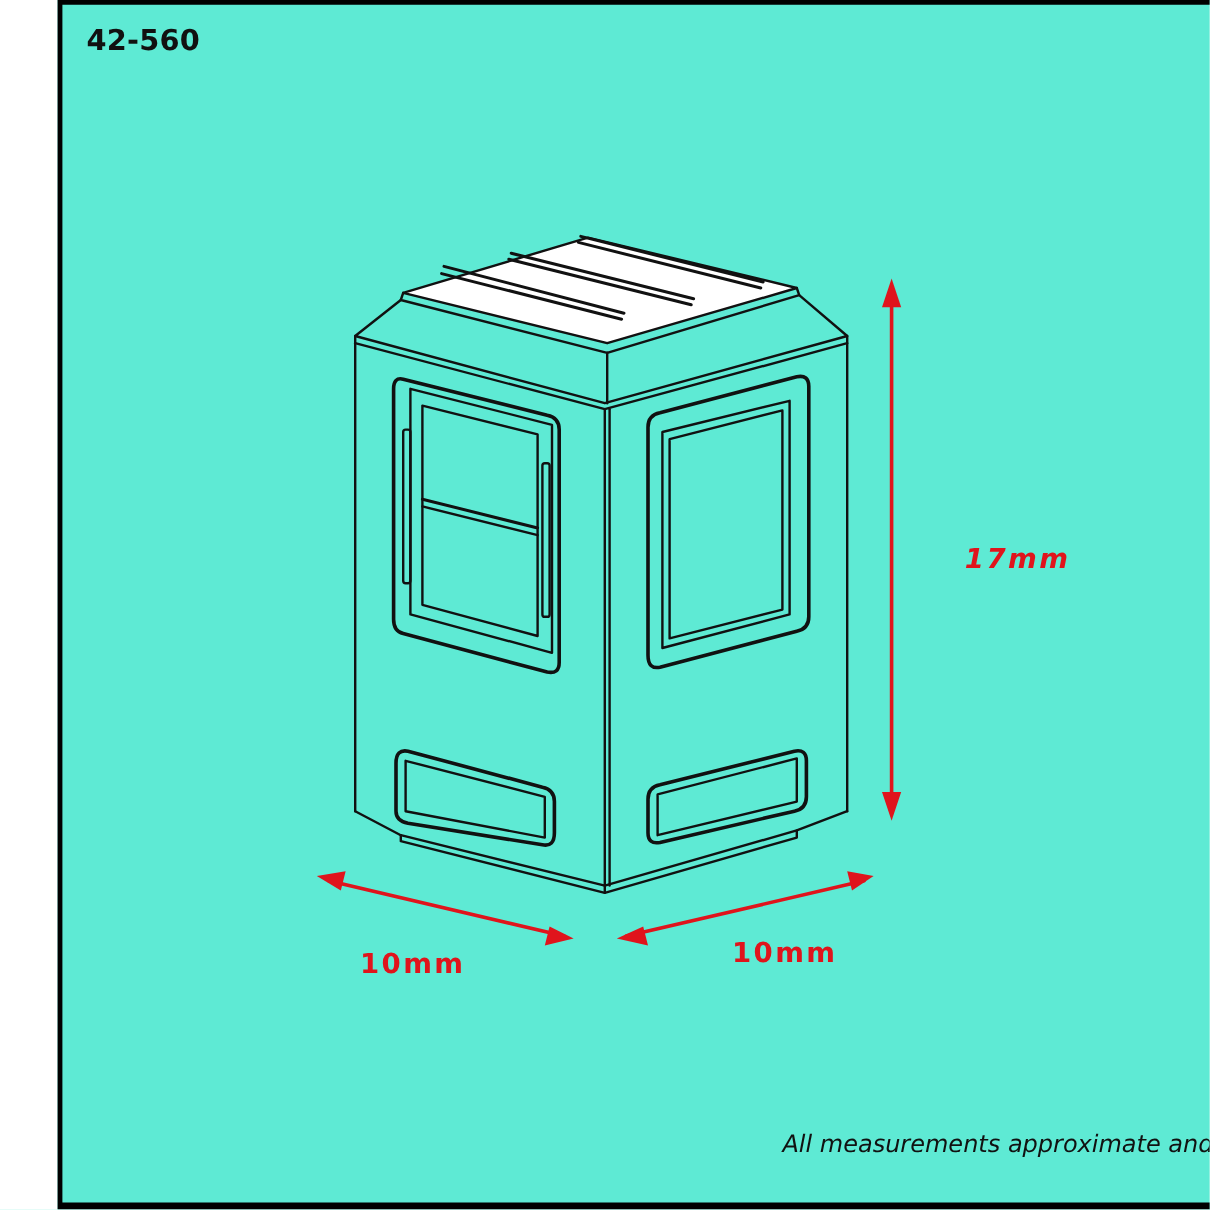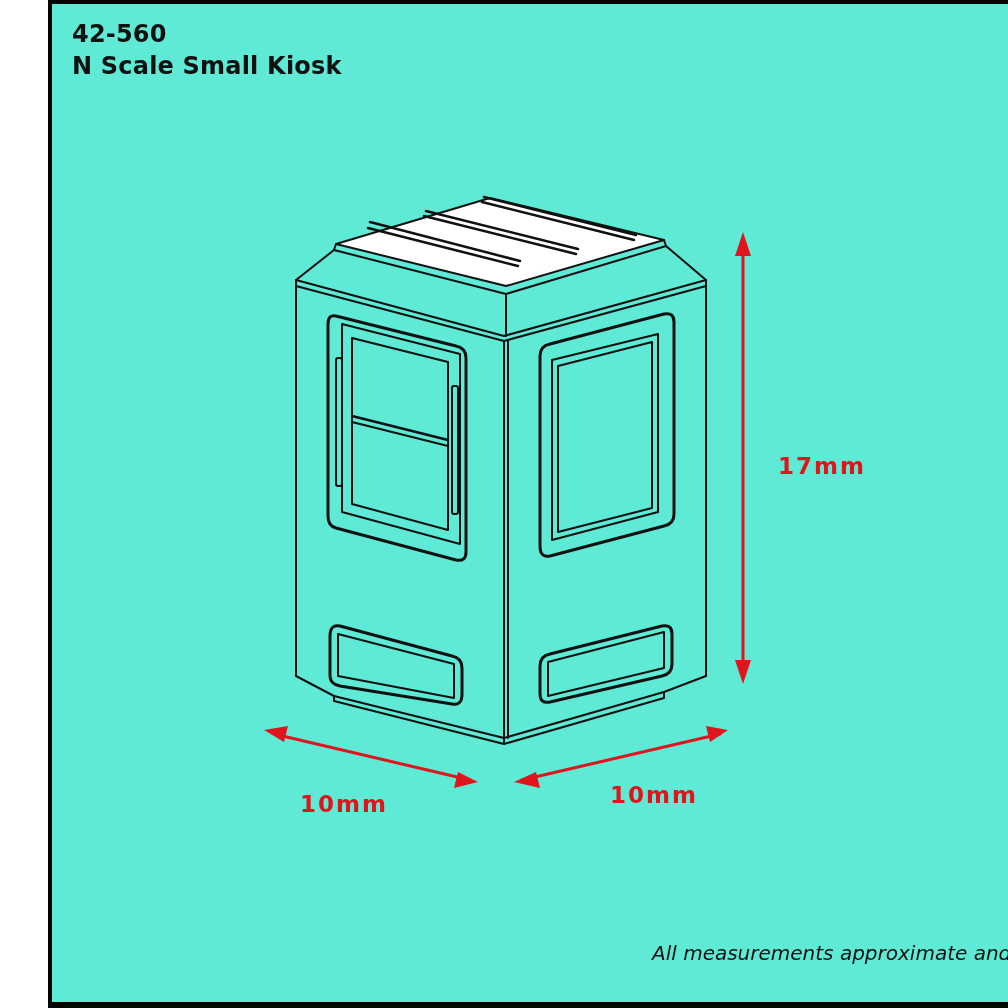--- a/index.html
+++ b/index.html
@@ -43,21 +43,20 @@
     white-space: nowrap;
   }
 </style>
 </head>
 <body>
 
 <div class="frame">
 
   <div class="title">
     <div>42-560</div>
-    <div>N Scale Small Kiosk</div>
   </div>
 
   <svg class="drawing" width="1000" height="1000" viewBox="0 0 1000 1000" fill="none" stroke="#111" stroke-width="2" stroke-linejoin="round" stroke-linecap="round">
 
     <g>
 
       <polygon points="284,240 454,282 612,236 438,194" fill="#fff"></polygon>
 
       <polyline points="284,240 282,246 454,290 614,242 612,236"></polyline>
 
@@ -127,21 +126,21 @@
       </g>
 
       <g>
         <line x1="470" y1="776" x2="668" y2="730"></line>
         <polygon points="462,778 484,768 488,784" stroke="none"></polygon>
         <polygon points="676,726 654,722 658,738" stroke="none"></polygon>
       </g>
     </g>
   </svg>
 
-  <div class="dim" style="left:726px; top:449px; color:#e0141c;">17mm</div>
+  <div class="dim" style="left:752px; top:449px; color:#e0141c;font-style:italic;">17mm</div>
   <div class="dim" style="left:248px; top:787px; color:#e0141c;">10mm</div>
   <div class="dim" style="left:558px; top:778px; color:#e0141c;">10mm</div>
 
   <div class="note">
     <div>All measurements approximate and</div>
   </div>
 
   <div class="watermark">©TTCDiecast.com</div>
 </div>
 

